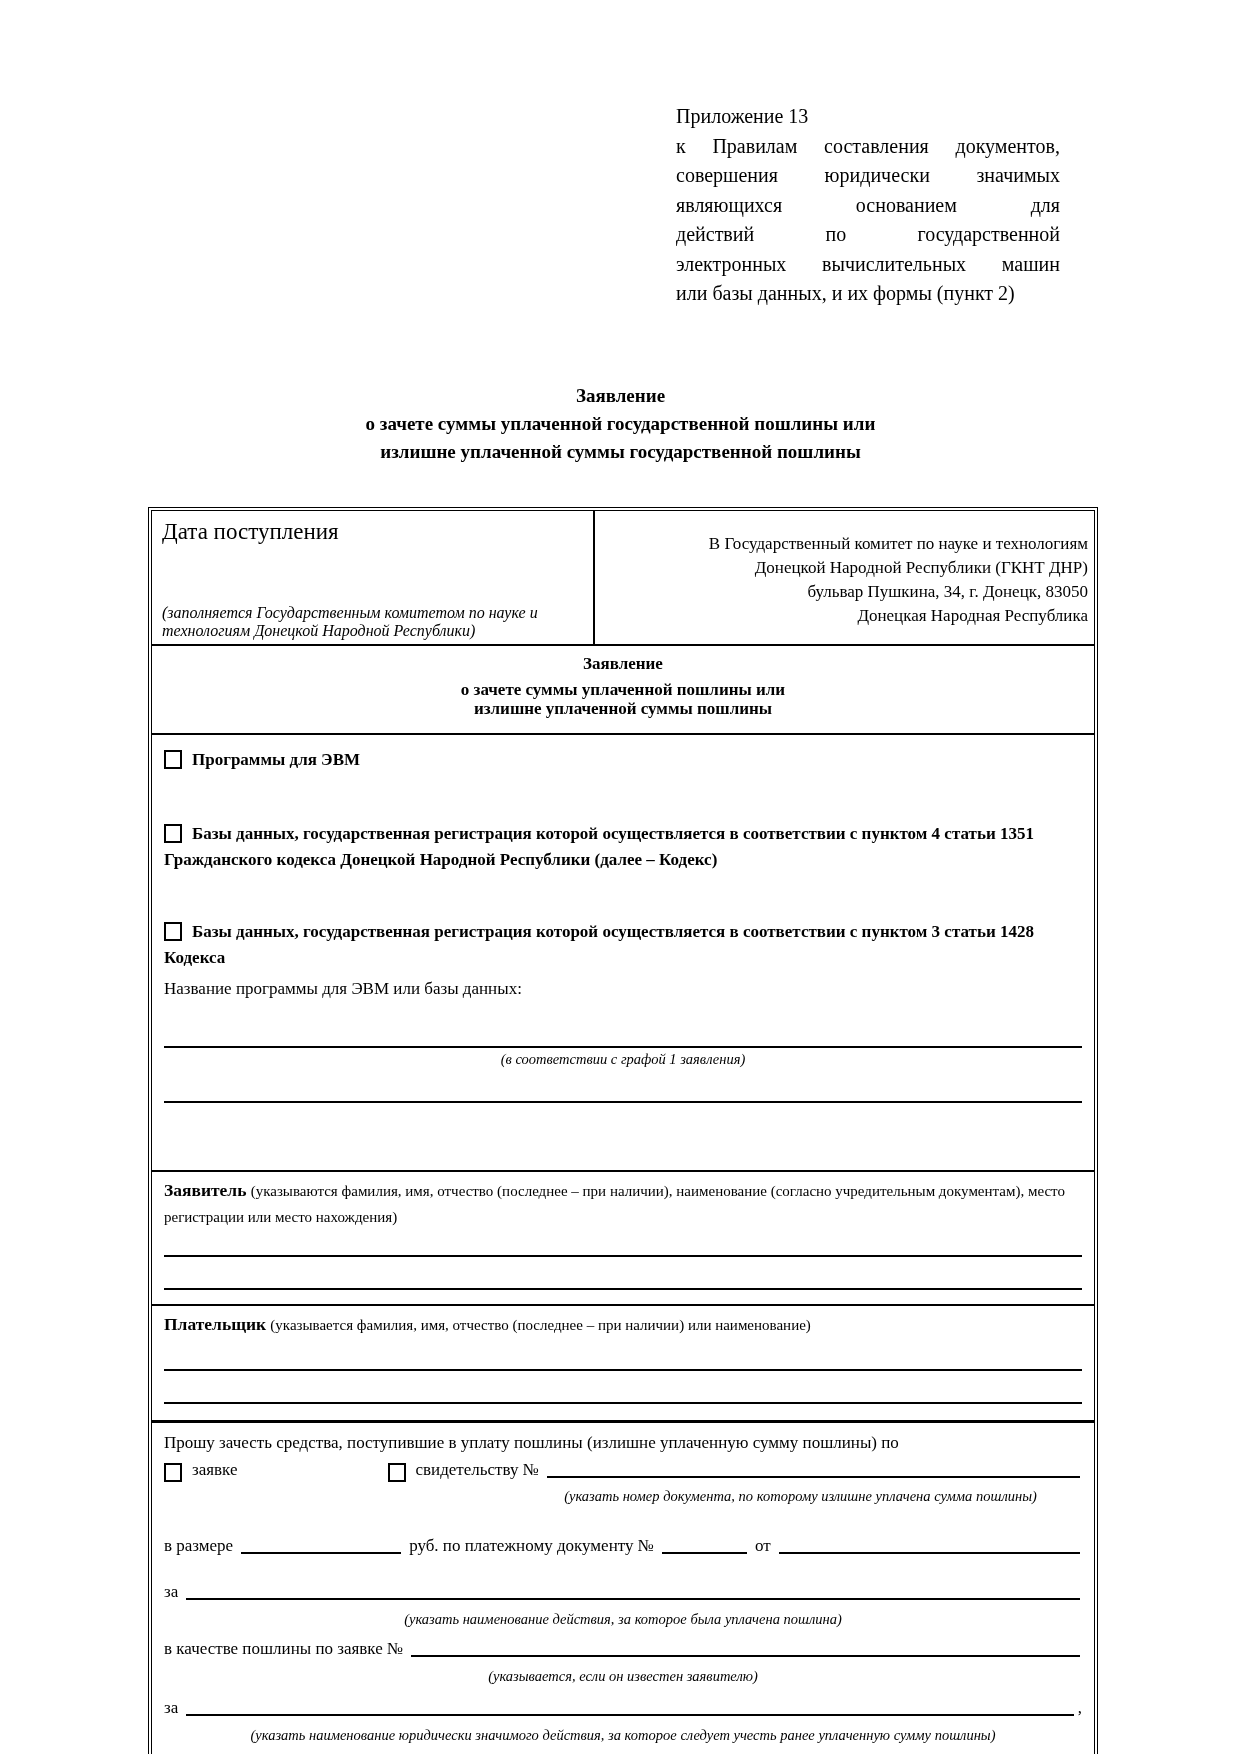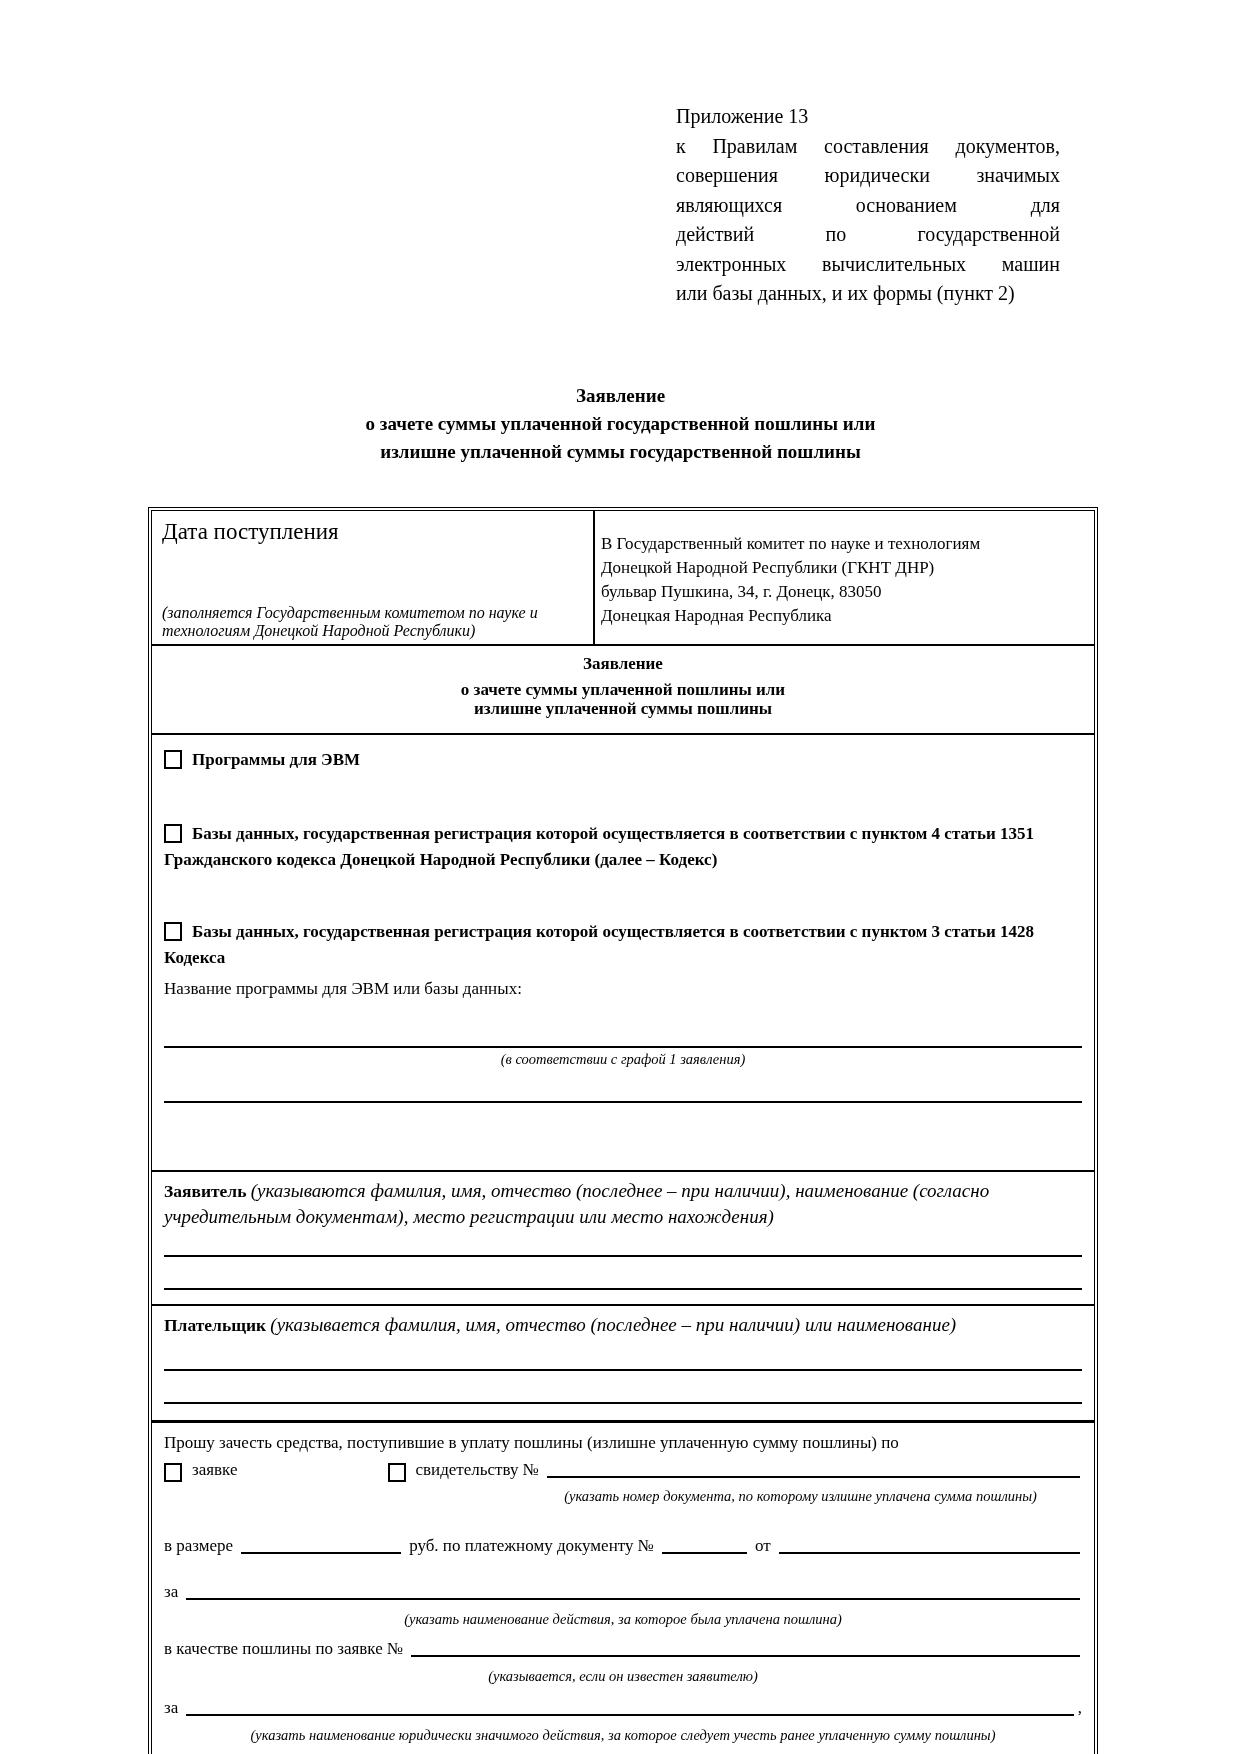--- a/index.html
+++ b/index.html
@@ -30,21 +30,21 @@
   }
   .row { box-sizing:border-box; }
 
   
   .row-header { display:flex; min-height:127px; }
   .cell-left { width:443px; border-right:2px solid #000; position:relative;
                padding:8px 10px; box-sizing:border-box; }
   .date-label { font-size:23px; }
   .date-note { position:absolute; bottom:5px; left:10px; right:6px;
                font-style:italic; font-size:16px; line-height:17.5px; }
-  .cell-right { flex:1; text-align:left; padding:21px 6px 16px; line-height:24px; }
+  .cell-right { flex:1; text-align:right; padding:21px 6px 16px; line-height:24px; }
 
   
   .row-subtitle { border-top:2px solid #000; text-align:center;
                   font-weight:bold; padding:8px 0 9px; }
   .sub1 { margin-bottom:6px; }
   .sub2, .sub3 { line-height:19px; }
 
   
   .row-object { border-top:2px solid #000; padding:12px 12px 0;
                 min-height:437px;margin-top:6px; }
@@ -57,21 +57,21 @@
   .name-label { margin-top:8px; }
   .fill-line { border-bottom:2px solid #000; height:1px; }
   .fl1 { margin-top:46px; }
   .center-note { text-align:center; font-style:italic; font-size:14.5px; margin-top:3px; }
   .fl2 { margin-top:32px; }
 
   
   .row-applicant { border-top:2px solid #000; padding:6px 12px 14px; line-height:25px; }
   .row-payer { border-top:2px solid #000; padding:6px 12px 16px; line-height:25px; }
   .label-bold { font-weight:bold; font-size:17.5px; }
-  .inline-note { font-style:italic; font-size:19px; }
+  .inline-note { font-size:15px; }
   .fl-a1 { margin-top:24px; }
   .fl-a2 { margin-top:30px; }
   .fl-p1 { margin-top:30px; }
   .fl-p2 { margin-top:30px; }
 
   
   .row-request { border-top:3px solid #000; padding:8px 12px 10px; line-height:24px; }
   .flexline { display:flex; align-items:flex-end; }
   .flexline > span { white-space:nowrap; }
   .grow { flex:1 1 auto; border-bottom:2px solid #000; margin:0 2px 4px 8px; height:1px; }

